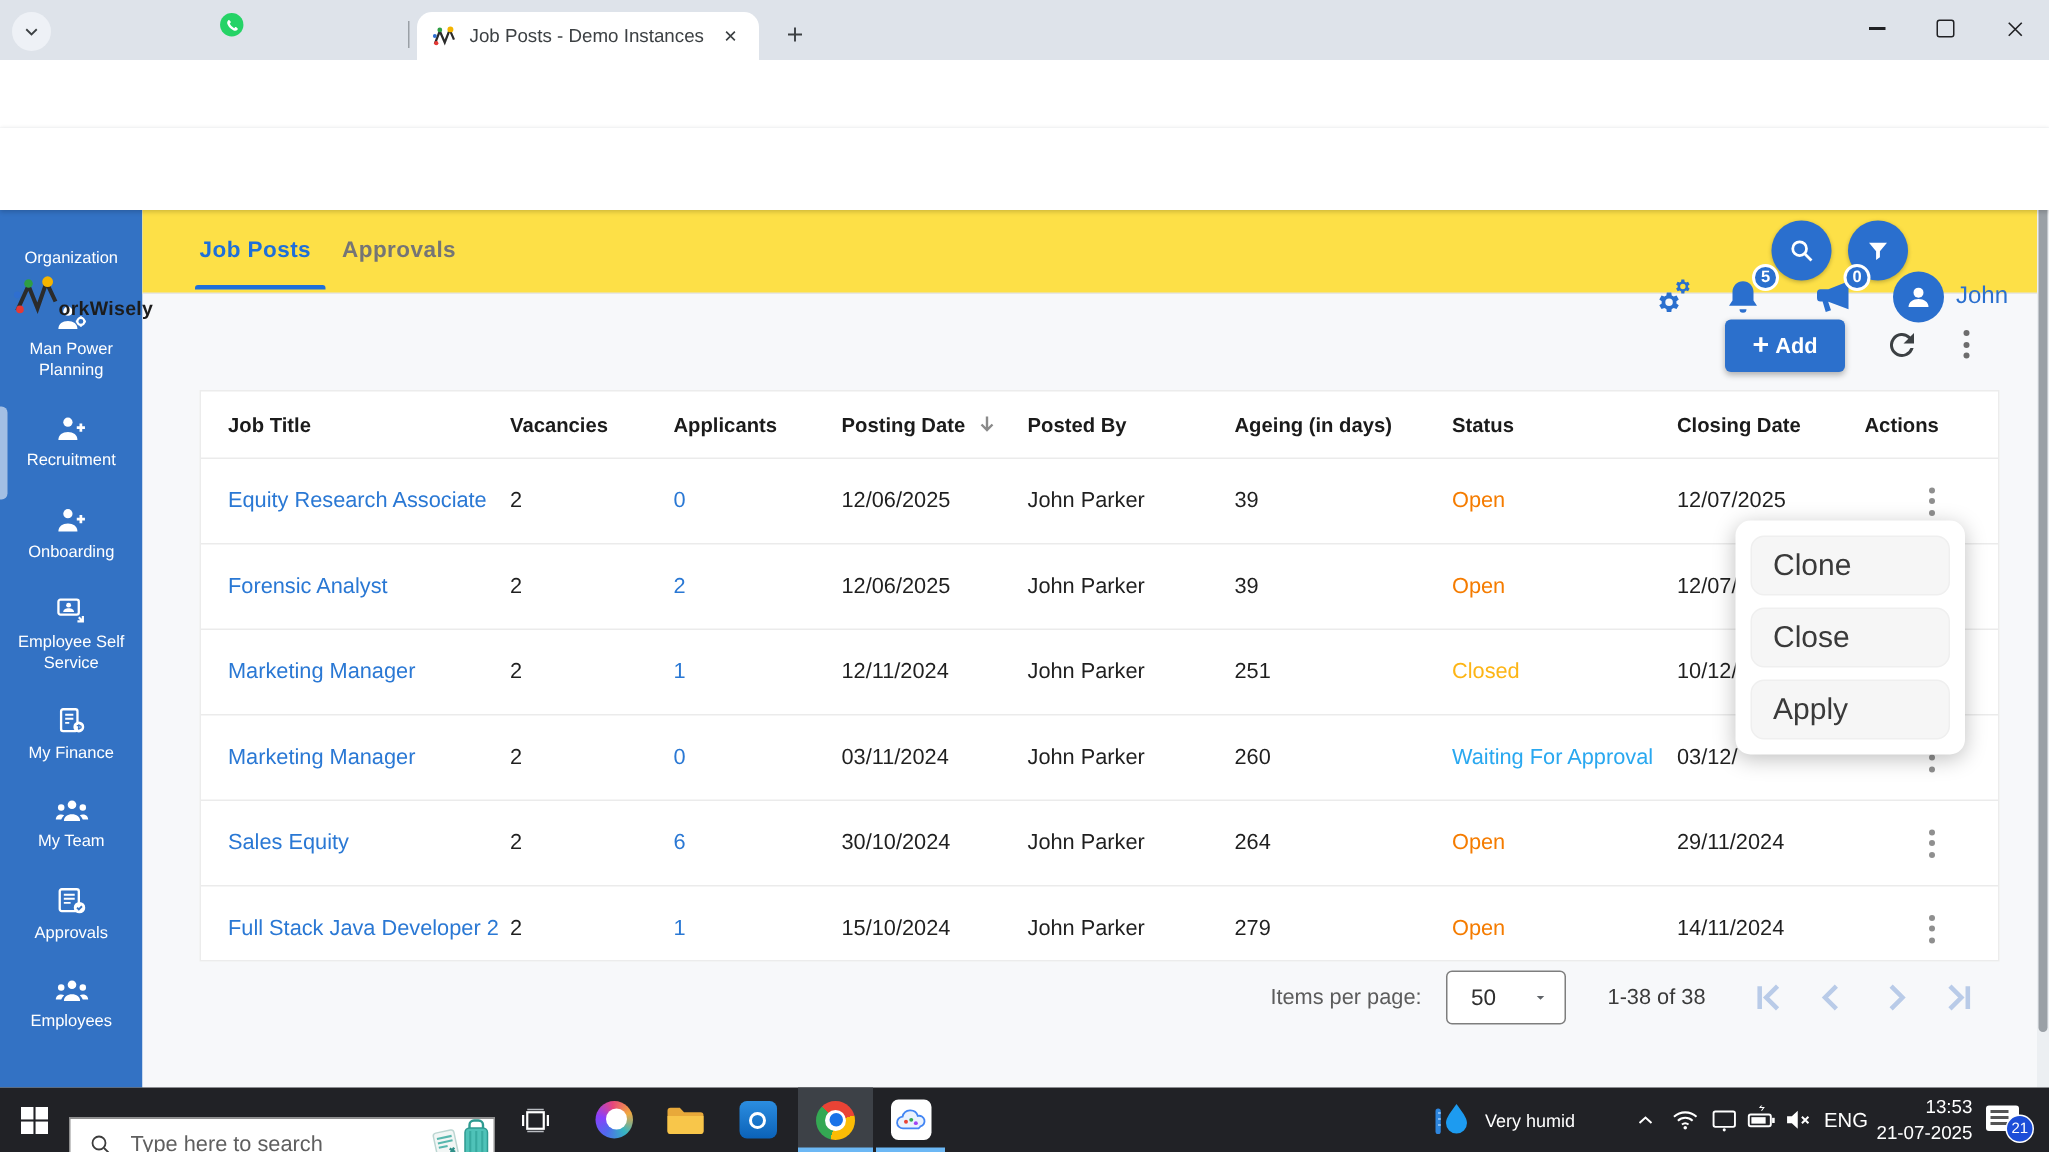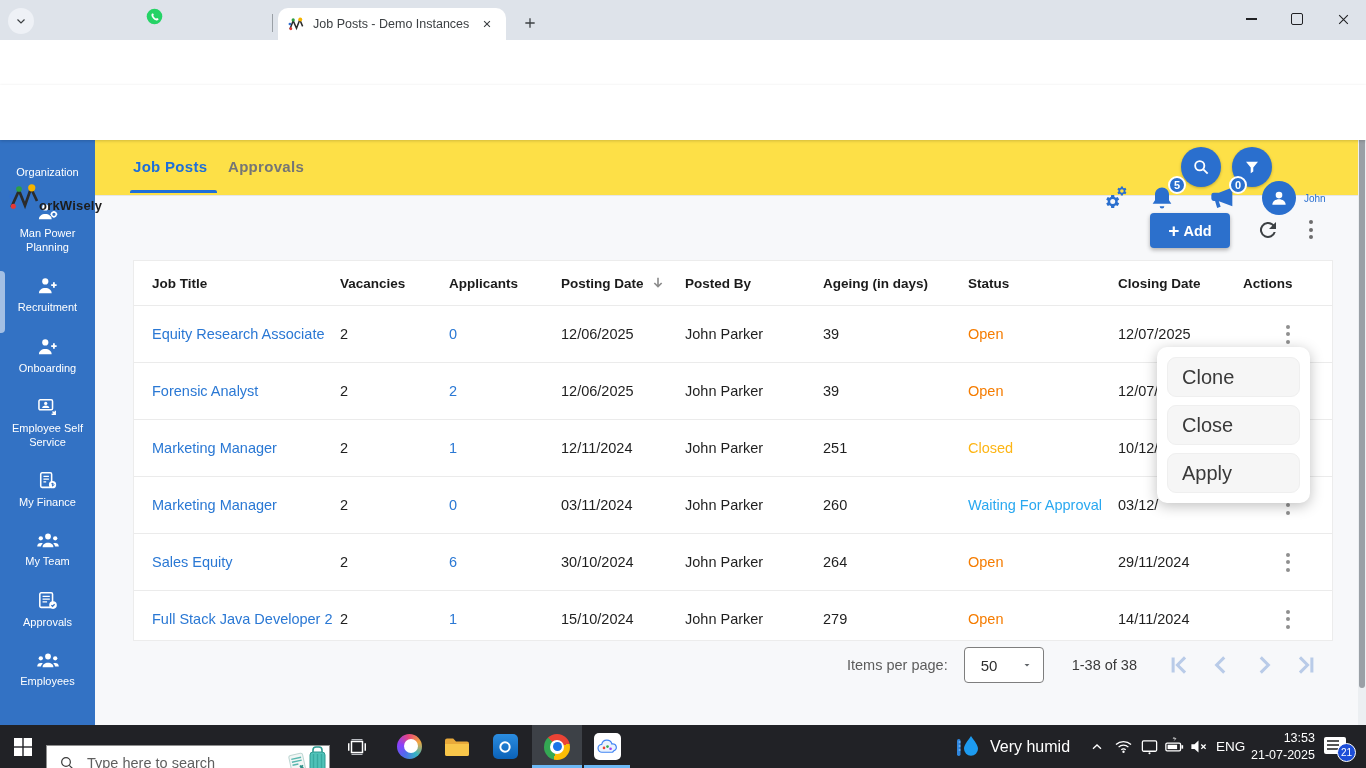--- a/index.html
+++ b/index.html
@@ -34,21 +34,21 @@
   .kebab i{width:3.5px;height:3.5px;border-radius:50%;background:#5f6368;display:block;}
 
   
   .appheader{position:absolute;left:0;top:85px;width:1366px;height:55px;background:#fff;box-shadow:0 1px 3px rgba(0,0,0,.18);z-index:5;}
   .logo{position:absolute;left:8px;top:98px;display:flex;align-items:flex-end;}
   .logo-text{font-size:13px;font-weight:bold;color:#1c1c1c;letter-spacing:.2px;margin-left:-3px;}
   .hicon{position:absolute;top:99px;width:30px;height:30px;}
   .badge{position:absolute;top:-8px;right:-8px;min-width:18px;height:18px;border-radius:50%;background:#2a6fce;border:2px solid #fff;color:#fff;font-size:11px;font-weight:bold;display:flex;align-items:center;justify-content:center;box-sizing:border-box;padding:0 2px;}
   .user{position:absolute;left:1262px;top:96px;display:flex;align-items:center;gap:8px;}
   .user-av{width:34px;height:34px;border-radius:50%;background:#2a6fce;display:flex;align-items:center;justify-content:center;}
-  .user-name{font-size:10px;color:#2a6fce;}
+  .user-name{font-size:16px;color:#2a6fce;}
 
   
   .pagescroll{position:absolute;right:0;top:85px;width:8px;height:640px;background:#eceff2;}
   .pagescroll .thumb{position:absolute;left:1px;top:8px;width:6px;height:595px;border-radius:3px;background:#9aa0a6;}
 
   
   .sidebar{position:absolute;left:0;top:140px;width:95px;height:585px;background:#3372c4;display:flex;flex-direction:column;align-items:center;padding-top:26px;box-sizing:border-box;gap:22px;overflow:hidden;}
   .sitem{display:flex;flex-direction:column;align-items:center;gap:5px;width:95px;}
   .sitem .lbl{color:#fff;font-size:11px;line-height:1.25;text-align:center;width:86px;}
   .sscroll{position:absolute;left:0;top:131px;width:5px;height:62px;background:rgba(255,255,255,.55);border-radius:0 4px 4px 0;}
@@ -105,21 +105,21 @@
   .tb-active{background:#3d4147;box-shadow:inset 0 -3px 0 #6cb8f5;}
   .tb-underline{box-shadow:inset 0 -3px 0 #6cb8f5;}
   .chrome-ico{width:26px;height:26px;border-radius:50%;background:conic-gradient(from -45deg,#ea4335 0 120deg,#fbbc05 0 240deg,#34a853 0 360deg);position:relative;}
   .chrome-ico:before{content:"";position:absolute;left:6px;top:6px;width:14px;height:14px;border-radius:50%;background:#fff;}
   .chrome-ico:after{content:"";position:absolute;left:8.5px;top:8.5px;width:9px;height:9px;border-radius:50%;background:#1a73e8;}
   .copilot-ico{width:25px;height:25px;border-radius:50%;background:conic-gradient(from 210deg,#4f6bed,#8a3ffc,#e8467c,#f1a73e,#35b5c1,#4f6bed);position:relative;}
   .copilot-ico:before{content:"";position:absolute;left:7px;top:5px;width:14px;height:14px;border-radius:50%;background:#fff;}
   .cloudapp{width:27px;height:27px;border-radius:5px;background:#fff;display:flex;align-items:center;justify-content:center;}
   .tb-right{position:absolute;top:0;height:43px;display:flex;align-items:center;}
   .weather{left:956px;gap:8px;}
-  .weather-txt{color:#fff;font-size:16px;}
+  .weather-txt{color:#fff;font-size:12px;}
   .eng{color:#fff;font-size:13.5px;}
   .clock{color:#fff;font-size:12.5px;line-height:1.35;text-align:right;}
   .tray-ico{position:relative;width:24px;height:20px;}
   .tray-box{width:22px;height:17px;background:#fff;border-radius:2px;display:flex;flex-direction:column;gap:2.5px;justify-content:center;padding-left:3px;box-sizing:border-box;}
   .tray-box i{display:block;width:12px;height:1.5px;background:#555;}
   .tray-badge{position:absolute;right:-8px;bottom:-5px;width:19px;height:19px;border-radius:50%;background:#1d4ed8;border:1.5px solid #fff;color:#fff;font-size:10px;display:flex;align-items:center;justify-content:center;box-sizing:border-box;}
 </style>
 </head>
 <body>
 

